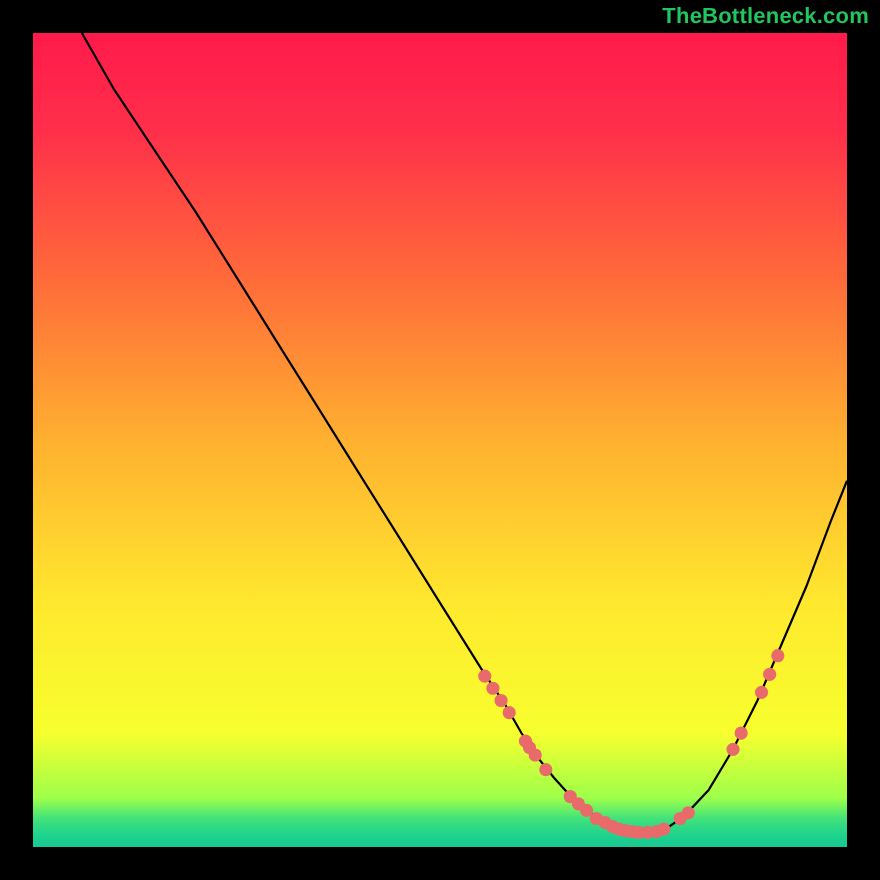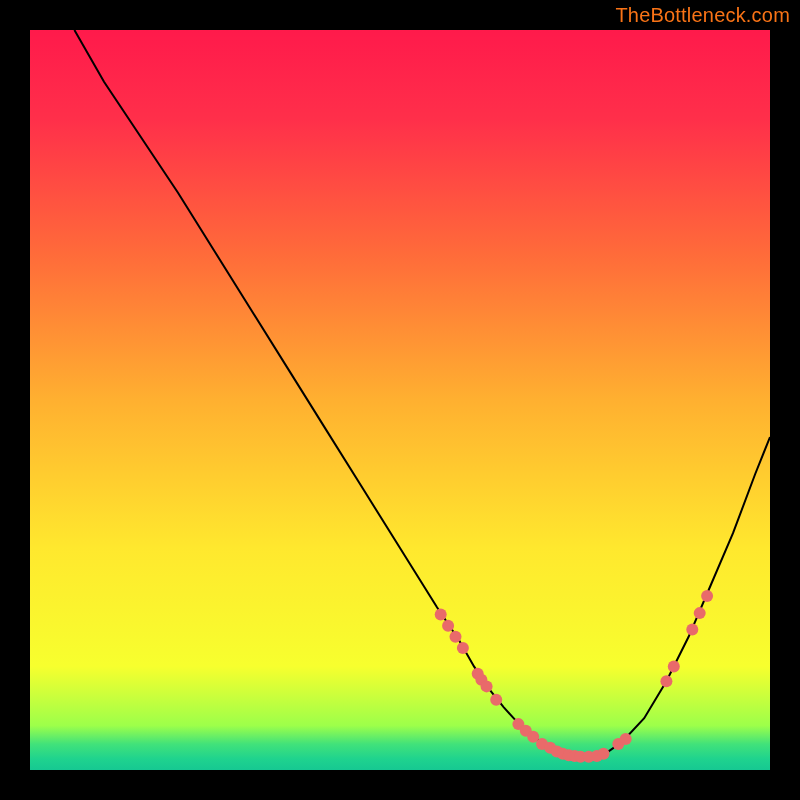--- a/index.html
+++ b/index.html
@@ -14,23 +14,23 @@
   .frame {
     position: relative;
     width: 800px;
     height: 800px;
     background: #000;
   }
   .watermark {
     position: absolute;
     top: 4px;
     right: 10px;
-    color: #f97316;
+    color: #22c55e;
     font-size: 20px;
-    font-weight: 400;
+    font-weight: 700;
     letter-spacing: 0.2px;
     z-index: 10;
   }
   .plot-area {
     position: absolute;
     left: 30px;
     top: 30px;
     width: 740px;
     height: 740px;
     overflow: hidden;

